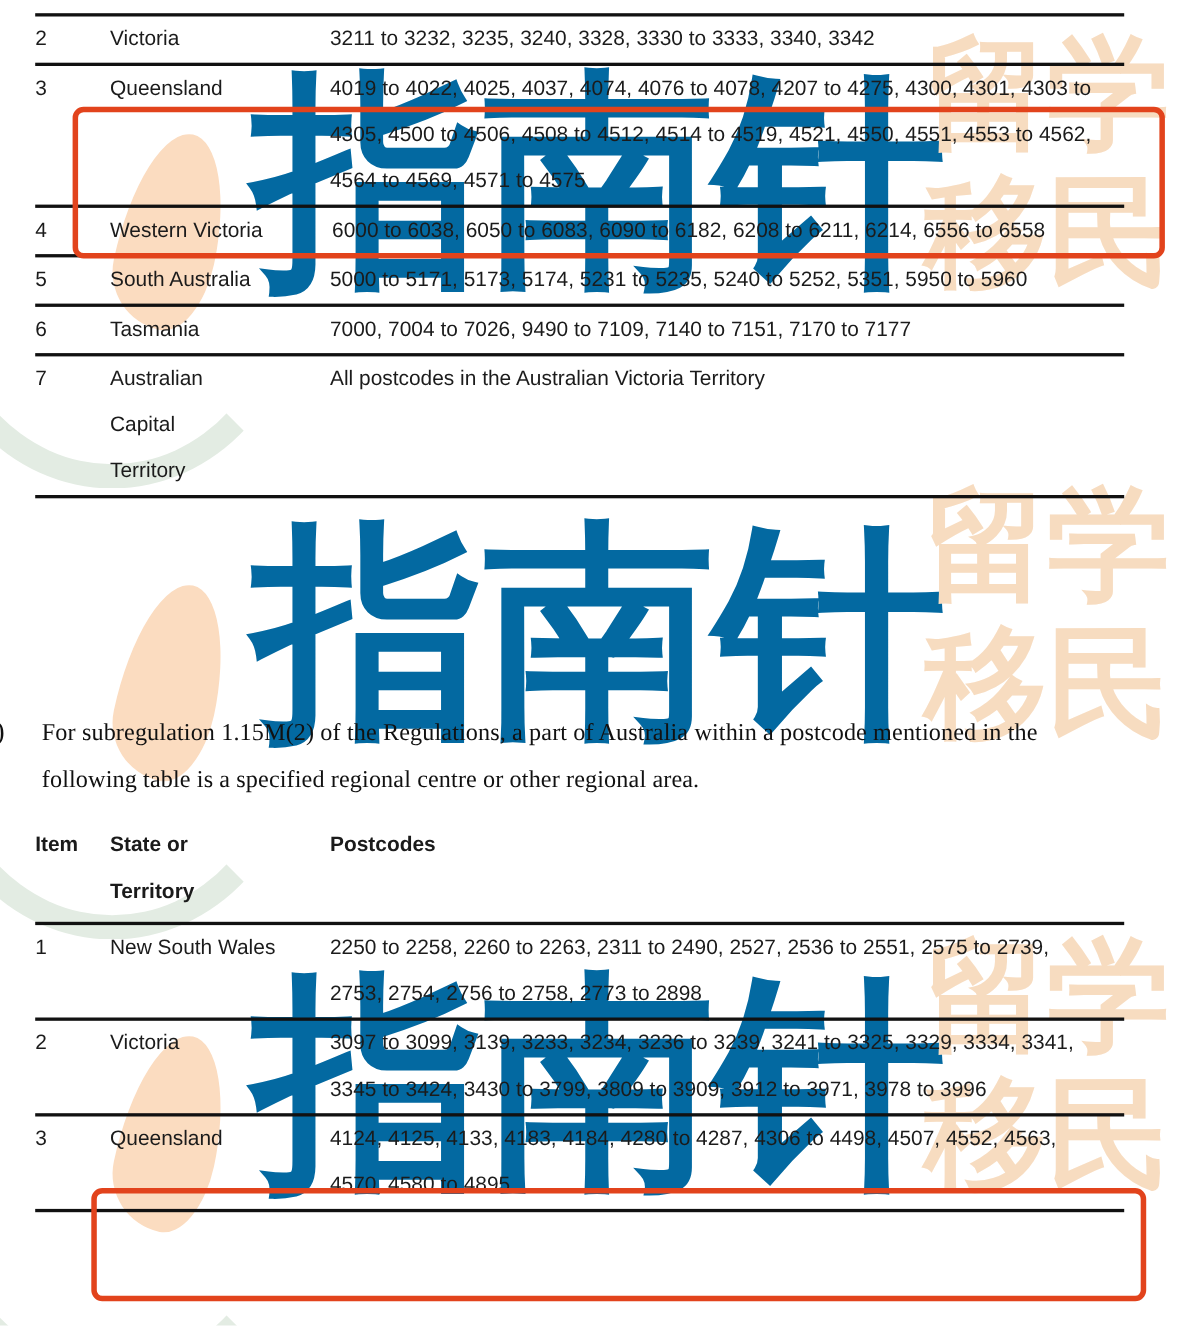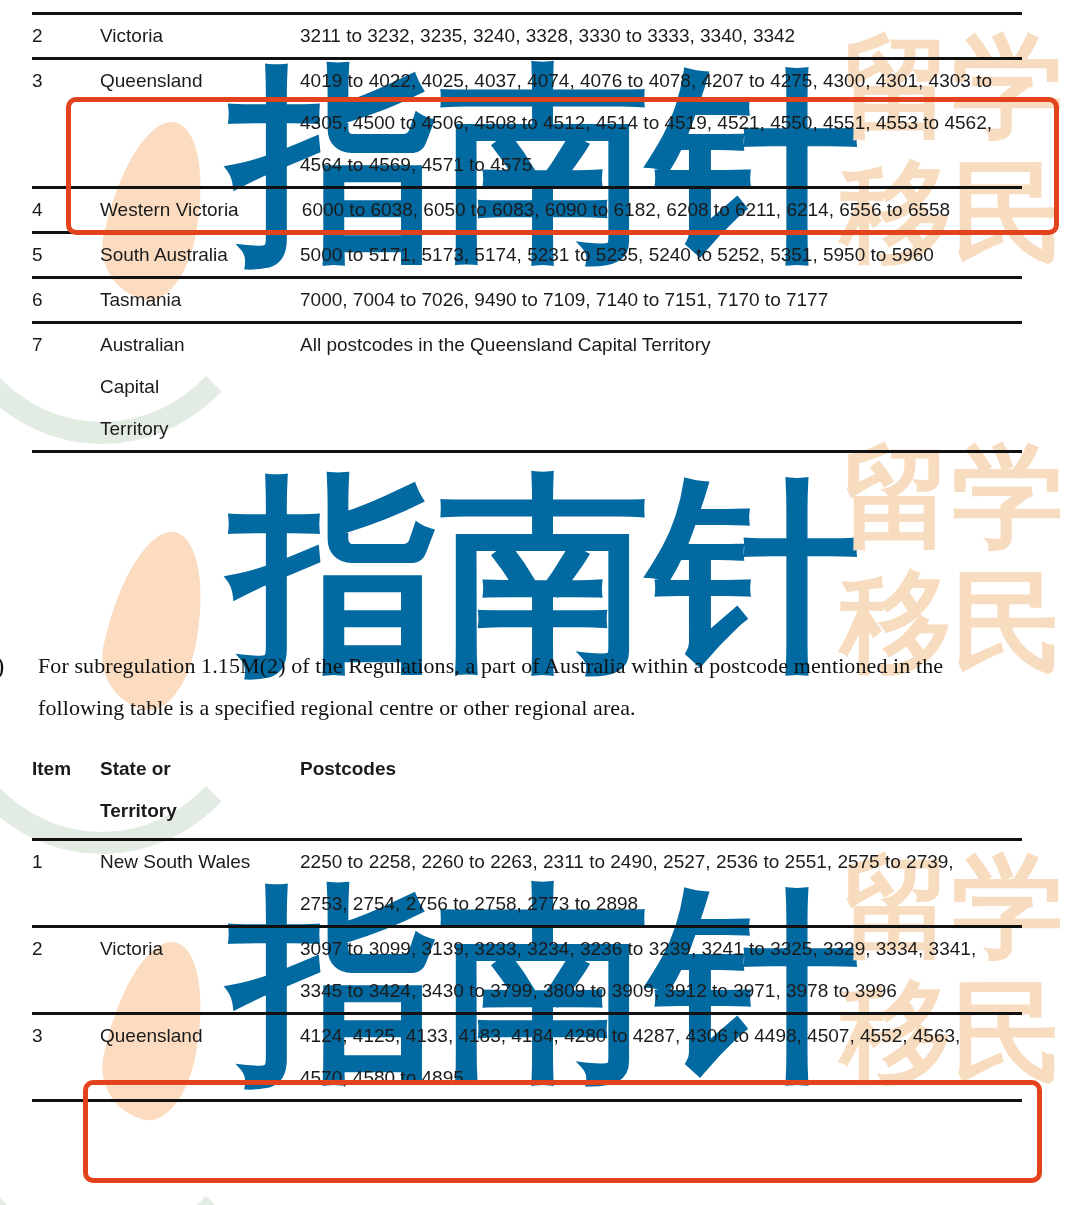--- a/index.html
+++ b/index.html
@@ -181,21 +181,21 @@
 
       <tr class="rule-row">
         <td class="cellpad">6</td>
         <td class="cellpad">Tasmania</td>
         <td class="cellpad">7000, 7004 to 7026, 9490 to 7109, 7140 to 7151, 7170 to 7177</td>
       </tr>
 
       <tr class="rule-row">
         <td class="cellpad">7</td>
         <td class="cellpad" style="padding-right:105px;">Australian Capital Territory</td>
-        <td class="cellpad">All postcodes in the Queensland Capital Territory</td>
+        <td class="cellpad">All postcodes in the Australian Victoria Territory</td>
       </tr>
 
       <tr>
         <td colspan="3" style="border-top:3px solid #111111;height:0;line-height:0;"></td>
       </tr>
     </tbody>
   </table>
 
   <div class="hl" style="left:66px;top:97px;width:993px;height:138px;"></div>
 

